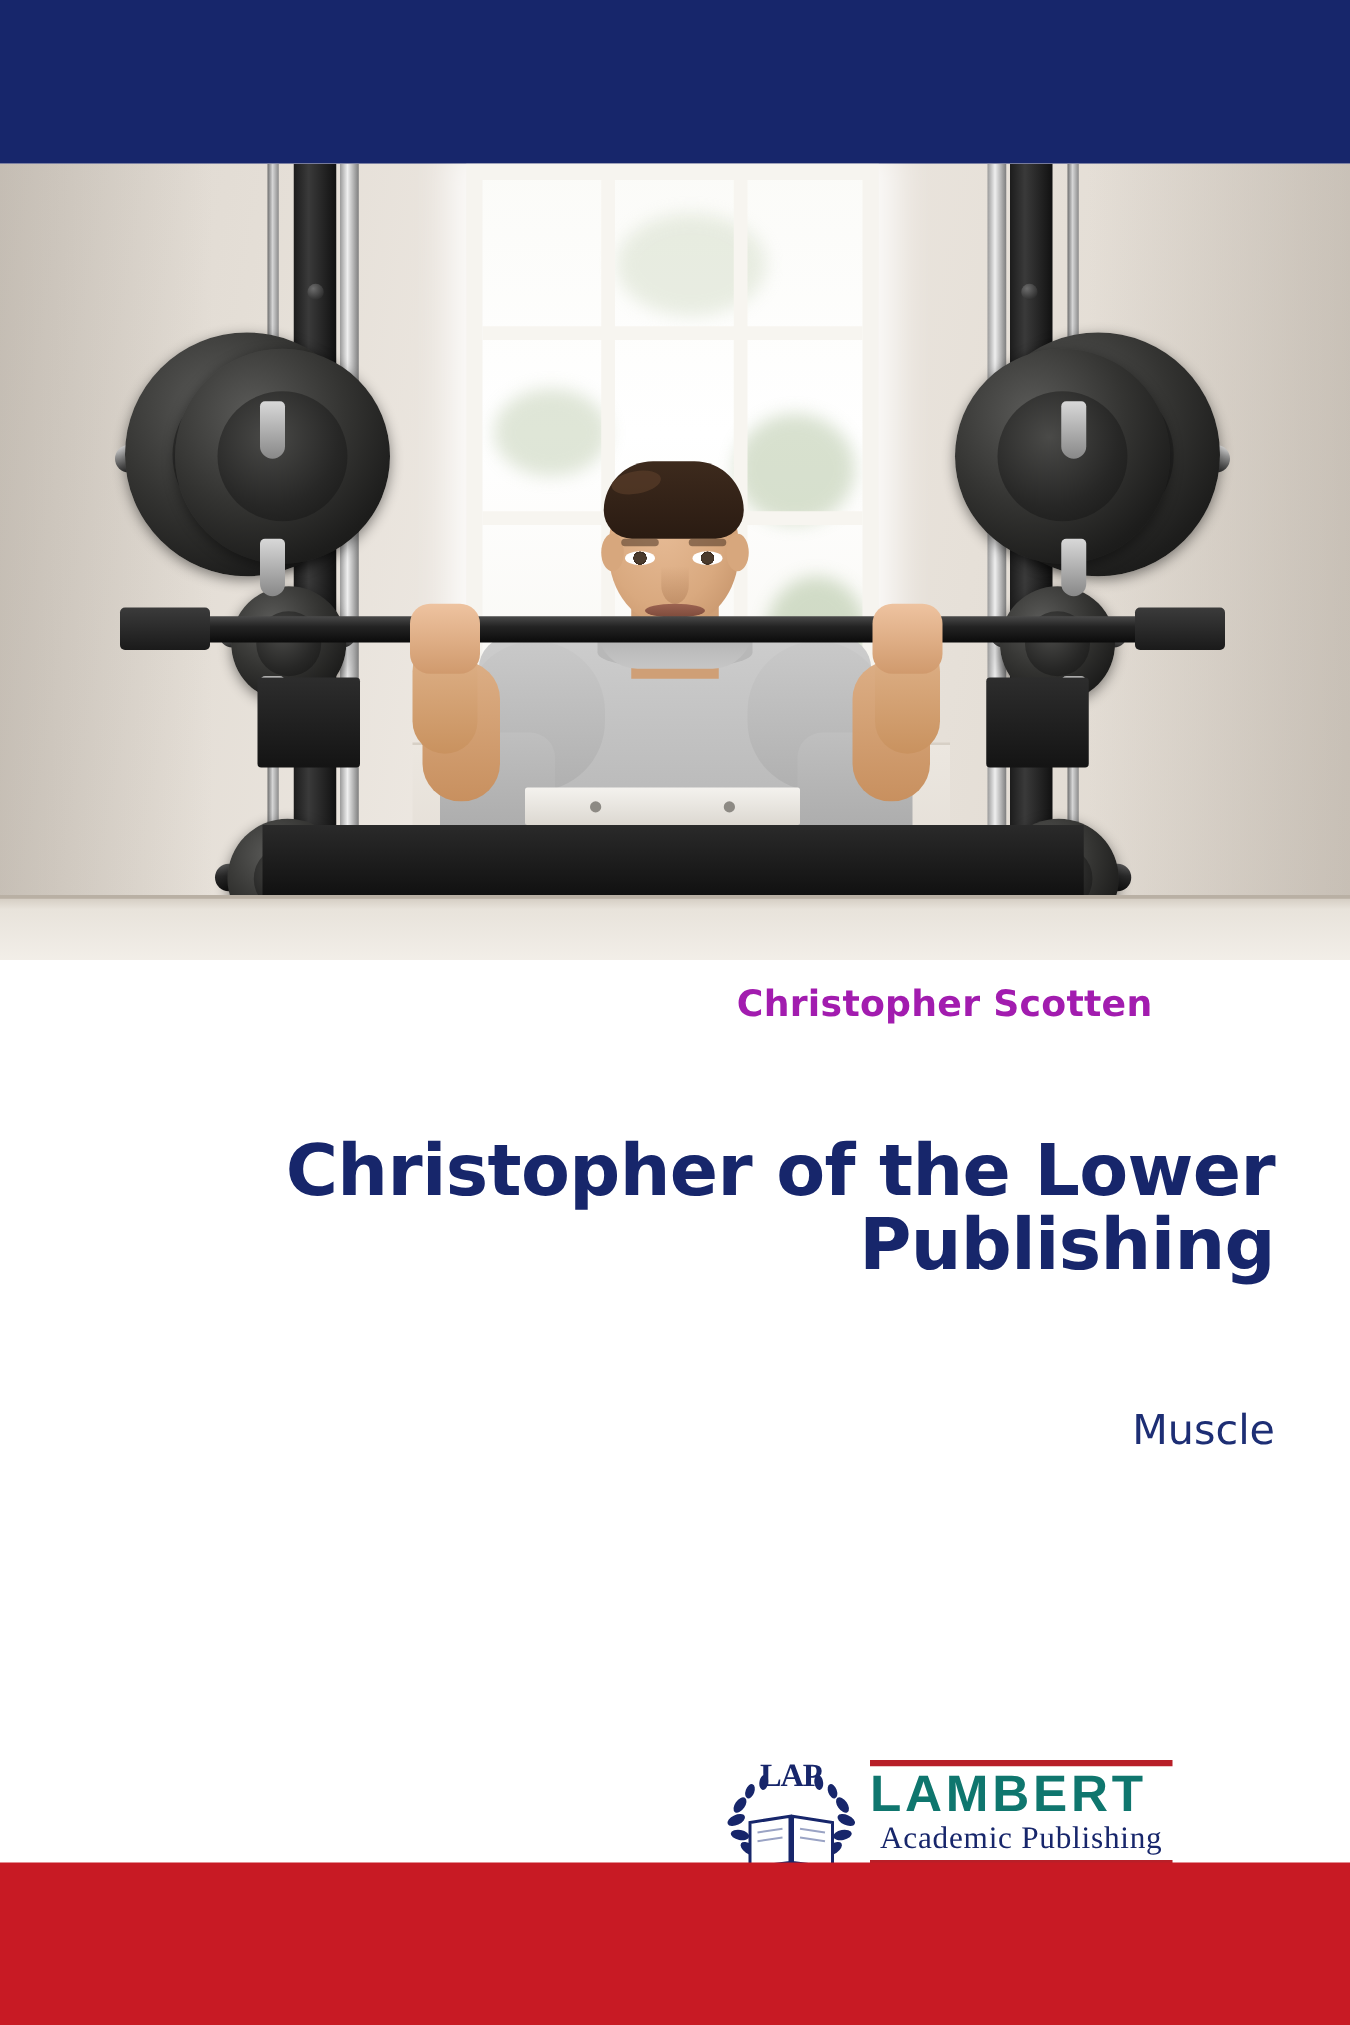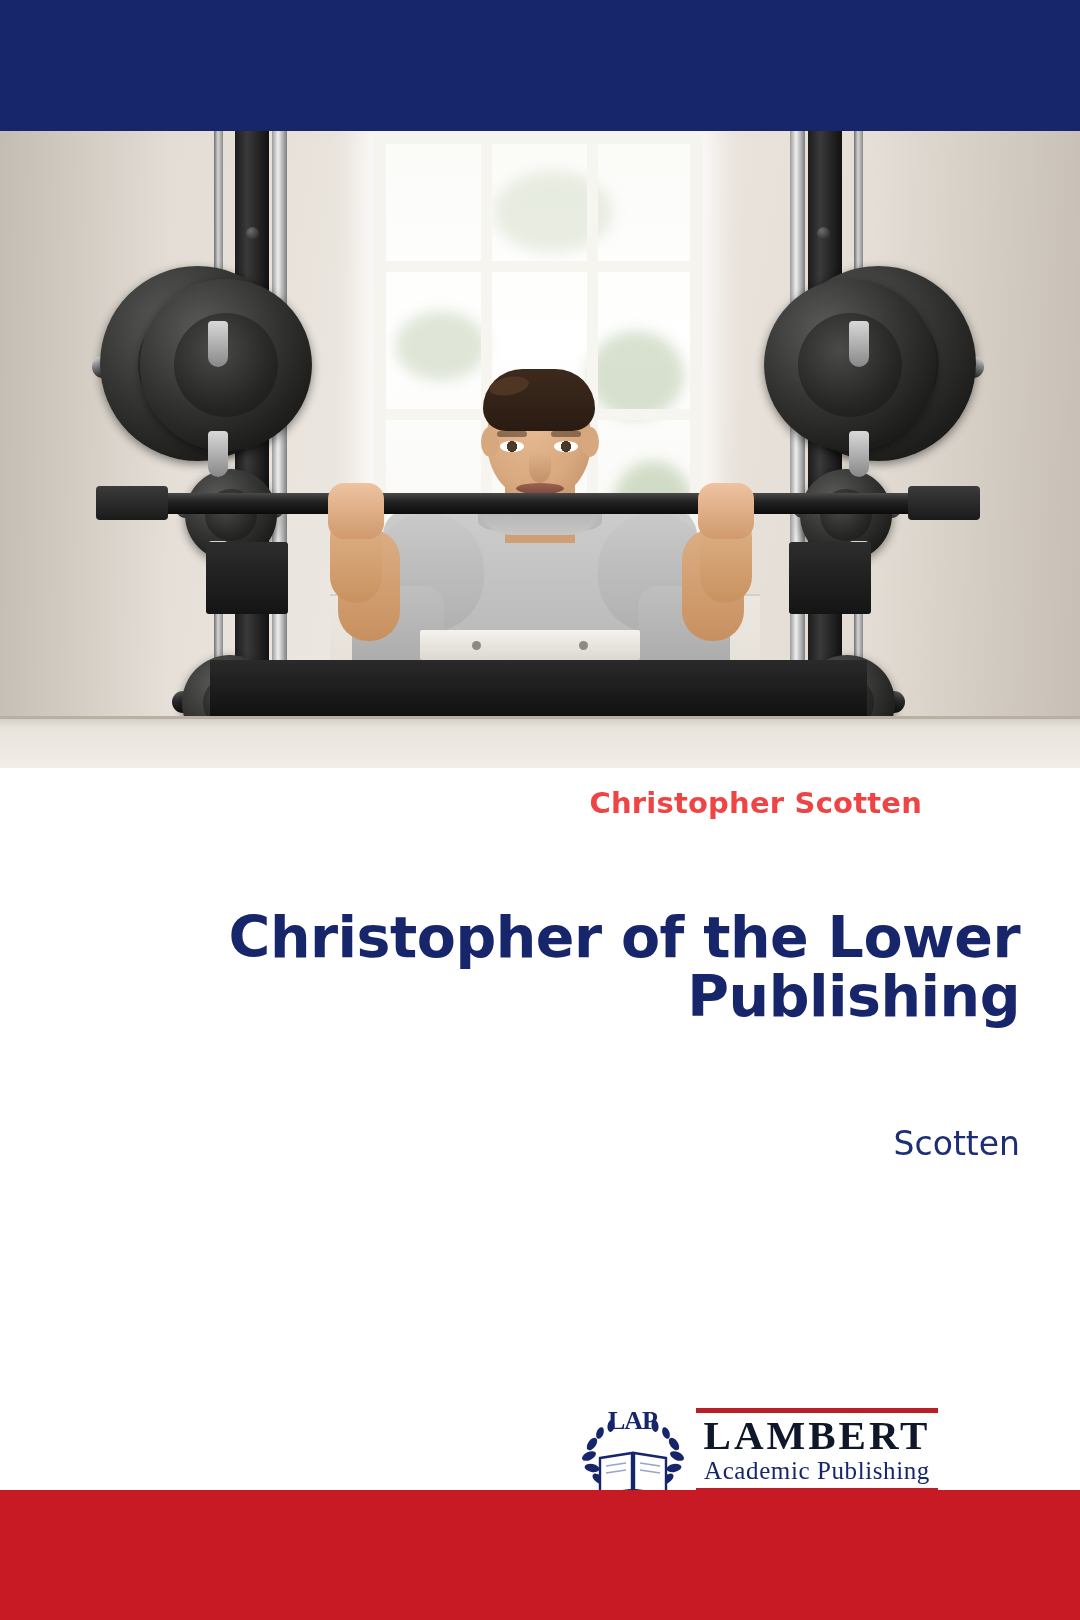--- a/index.html
+++ b/index.html
@@ -127,37 +127,37 @@
         background:linear-gradient(180deg,#9e2230 0%,#8b1c28 40%,#6f1520 100%);
         border-radius:14px 14px 0 0;}
   .shorts:after{content:"";position:absolute;left:118px;top:52px;width:64px;height:84px;
         background:#e9e4dd;clip-path:polygon(50% 0,100% 100%,0 100%);}
   .shorts-pipe{position:absolute;top:8px;width:5px;height:118px;background:#e9e3da;border-radius:3px;opacity:.85;}
   .thigh{position:absolute;top:600px;width:108px;height:104px;border-radius:40px 40px 26px 26px;
         background:linear-gradient(180deg,#d9a77c,#c18a5c);}
 
   
   .author{position:absolute;right:158px;top:786px;font-size:29px;font-weight:bold;
-          color:#ef4444;letter-spacing:.2px;}
+          color:#a21caf;letter-spacing:.2px;}
   .title{position:absolute;right:60px;top:908px;width:880px;text-align:right;
          font-size:57px;line-height:1.03;font-weight:bold;color:#17266b;letter-spacing:-.5px;}
   .subtitle{position:absolute;right:60px;top:1123px;width:880px;text-align:right;
          font-size:33px;line-height:1.25;color:#1d2e74;}
 
   
   .logo{position:absolute;left:578px;top:1396px;width:360px;height:110px;}
   .logo-mark{position:absolute;left:0;top:10px;width:110px;height:100px;}
   .logo-lap{position:absolute;left:30px;top:0px;font-size:26px;font-weight:bold;color:#17266b;
         font-family:"Liberation Serif",serif;letter-spacing:-1px;}
   .wreath{position:absolute;left:0;top:0;width:110px;height:100px;}
   .logo-text{position:absolute;left:118px;top:12px;width:242px;}
   .rule-top{height:5px;background:#b81f28;width:100%;}
   .rule-bot{height:5px;background:#b81f28;width:100%;margin-top:2px;}
-  .lambert{font-family:Liberation Serif, serif;font-weight:bold;font-size:41px;
-        color:#0f172a;letter-spacing:3px;line-height:1.08;text-align:center;}
+  .lambert{font-family:Liberation Sans, sans-serif;font-weight:bold;font-size:41px;
+        color:#0f766e;letter-spacing:3px;line-height:1.08;}
   .acadpub{font-family:"Liberation Serif",serif;font-size:25px;color:#17266b;
         letter-spacing:.6px;text-align:center;line-height:1.15;}
 
   
   .bottom-band{position:absolute;left:0;bottom:0;width:1080px;height:130px;background:#c81a24;}
 </style>
 </head>
 <body>
 
 <div class="cover">
@@ -293,21 +293,21 @@
   </div>
 
   <div class="author">Christopher Scotten</div>
 
   <div class="title">
     <div>Christopher of the Lower</div>
     <div>Publishing</div>
   </div>
 
   <div class="subtitle">
-    <div>Scotten</div>
+    <div>Muscle</div>
   </div>
 
   <div class="logo">
     <div class="logo-mark">
       <svg class="wreath" viewBox="0 0 110 100">
 
         <g fill="#17266b">
           <ellipse cx="14" cy="38" rx="7" ry="4" transform="rotate(-55 14 38)"></ellipse>
           <ellipse cx="11" cy="50" rx="7.5" ry="4" transform="rotate(-25 11 50)"></ellipse>
           <ellipse cx="14" cy="62" rx="7.5" ry="4" transform="rotate(10 14 62)"></ellipse>

